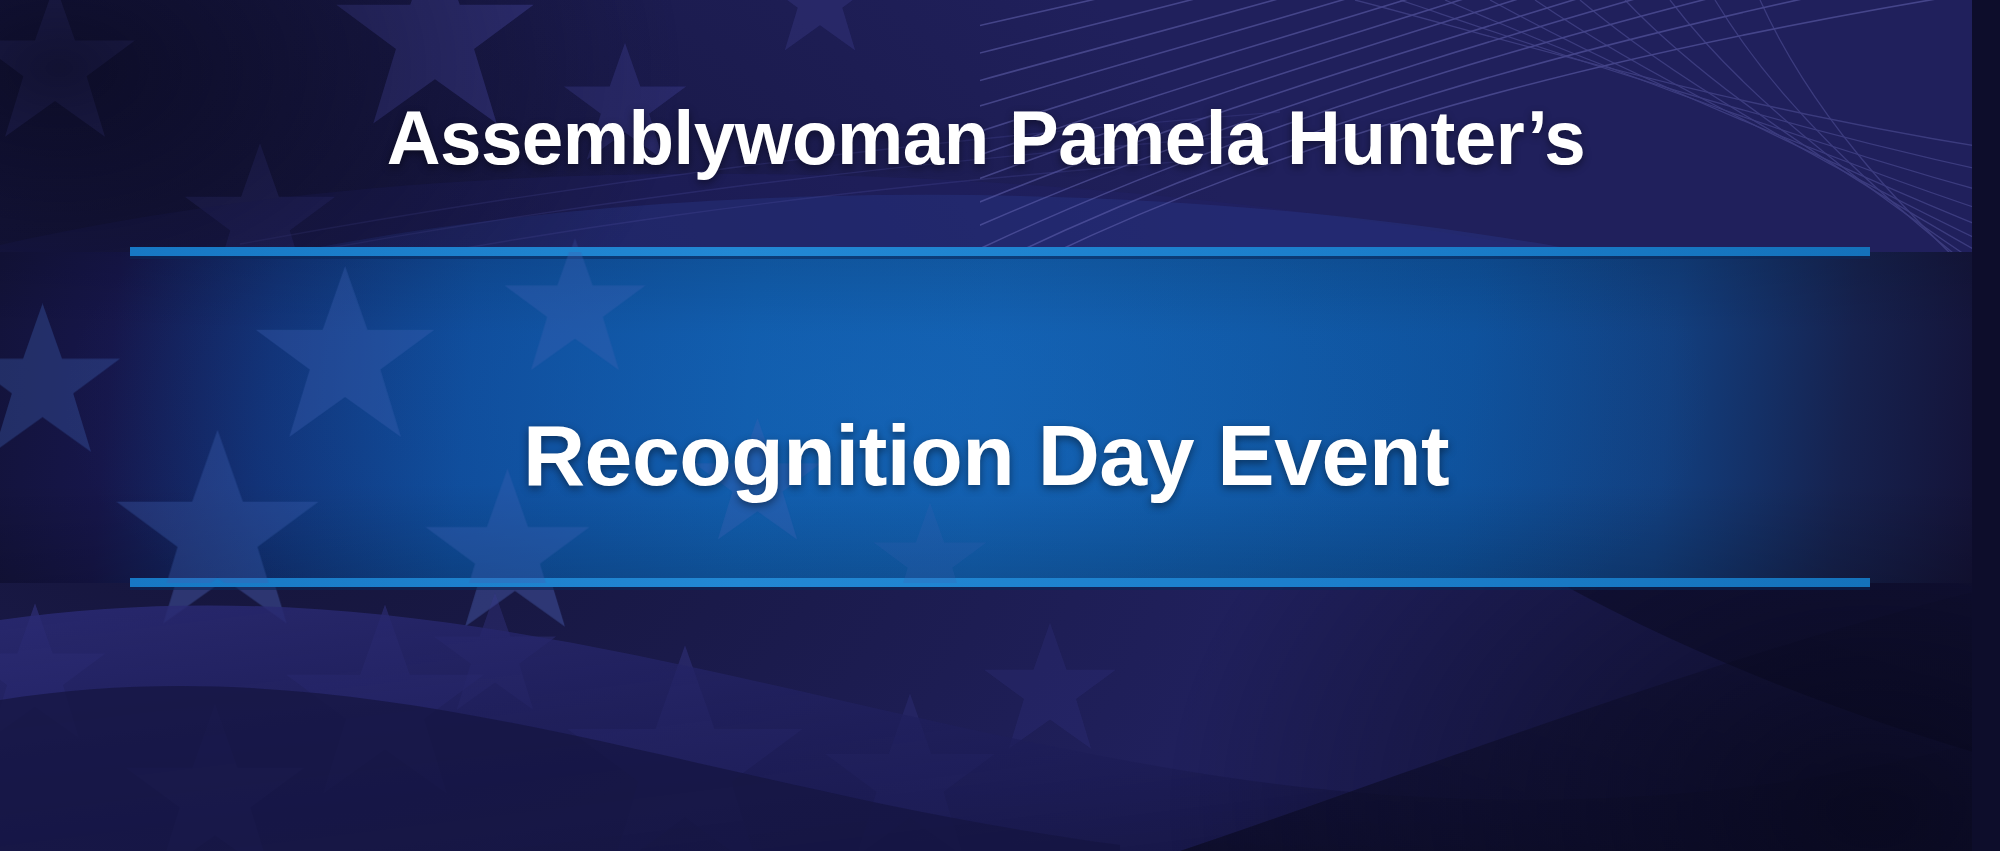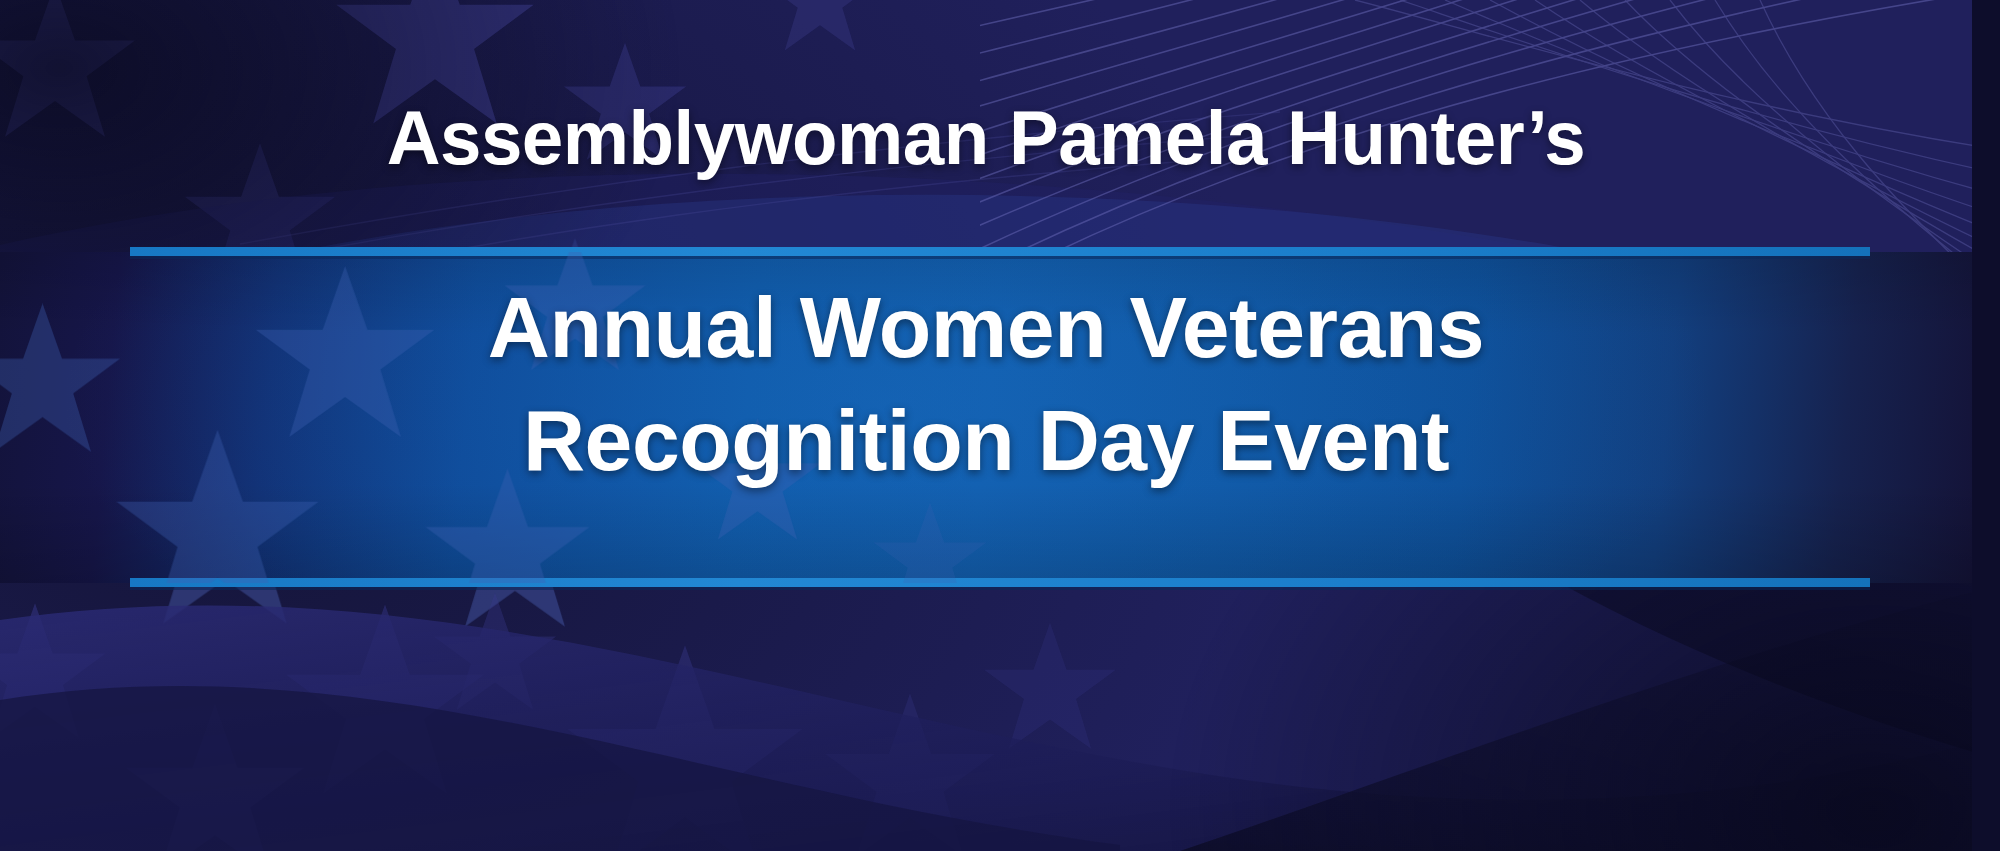--- a/index.html
+++ b/index.html
@@ -98,21 +98,21 @@
     font-size:76px;
     transform:scaleX(0.98);
   }
   .l-mid1 {
     position:absolute;
     left:0; right:0; top:284px;
     font-size:86px;
   }
   .l-mid2 {
     position:absolute;
-    left:0; right:0; top:397px;
+    left:0; right:0; top:412px;
     font-size:86px;
   }
   .l-bot {
     position:absolute;
     left:0; right:0; top:627px;
     font-size:108px;
     letter-spacing:-1.5px;
   }
 </style>
 </head>
@@ -252,19 +252,18 @@
       <use href="#star" x="870" y="500" width="120" height="114" opacity=".6"></use>
     </g>
   </svg>
 
   <div class="divider top"></div>
   <div class="divider bottom"></div>
 
   <div class="text-wrap">
     <div class="line l-top">Assemblywoman Pamela Hunter’s</div>
 
-    <div class="line l-mid1">Annual Women Veterans</div>
 
     <div class="line l-mid2">Recognition Day Event</div>
 
   </div>
 
 </div>
 
 </body></html>

